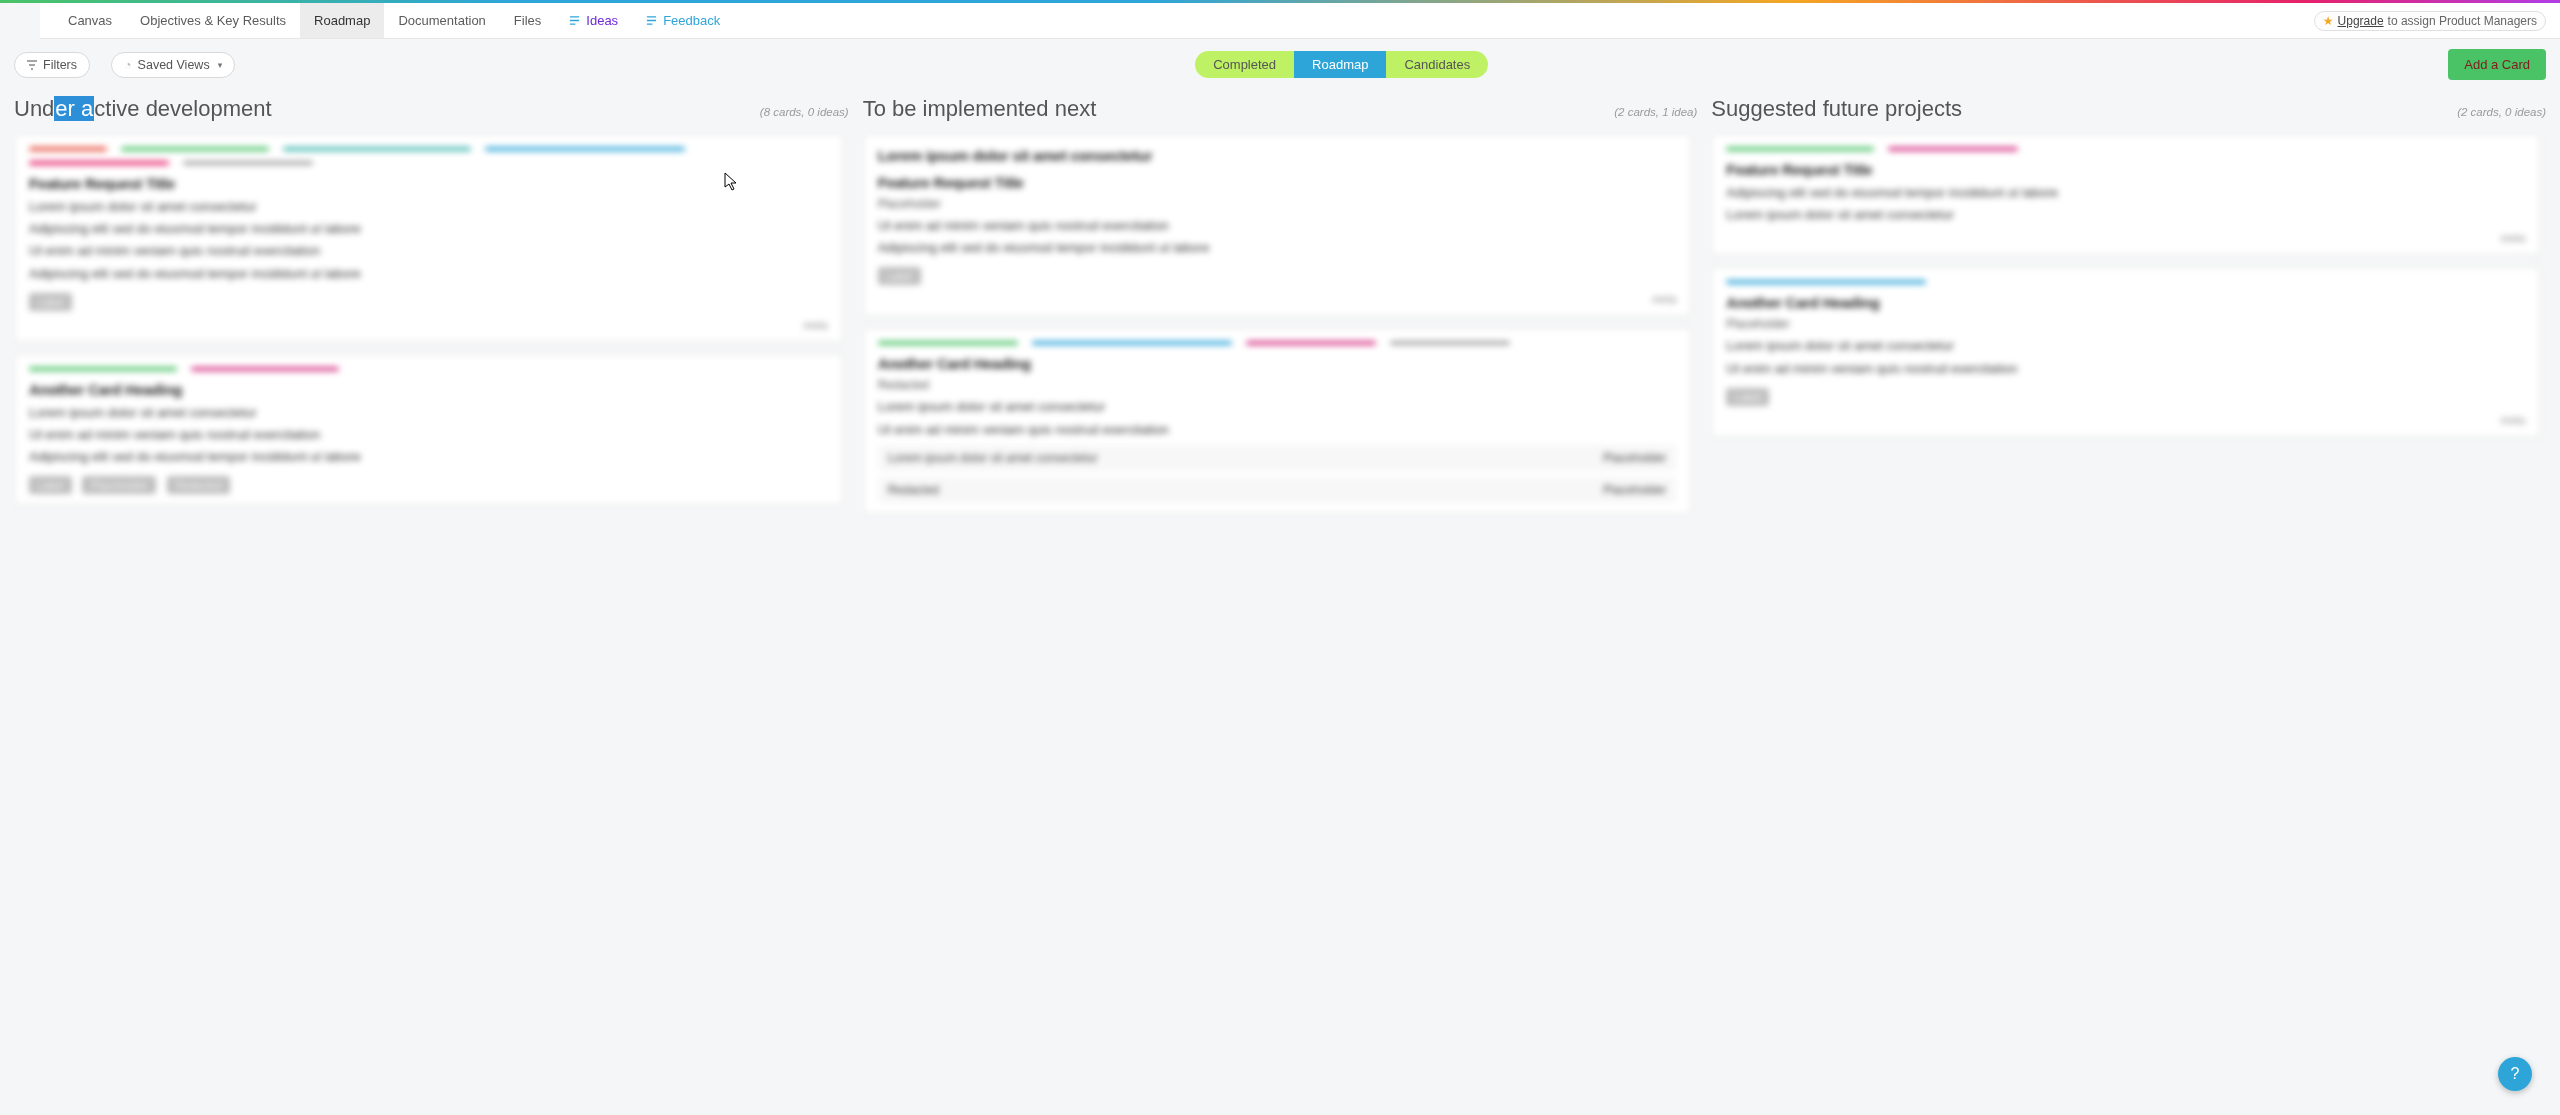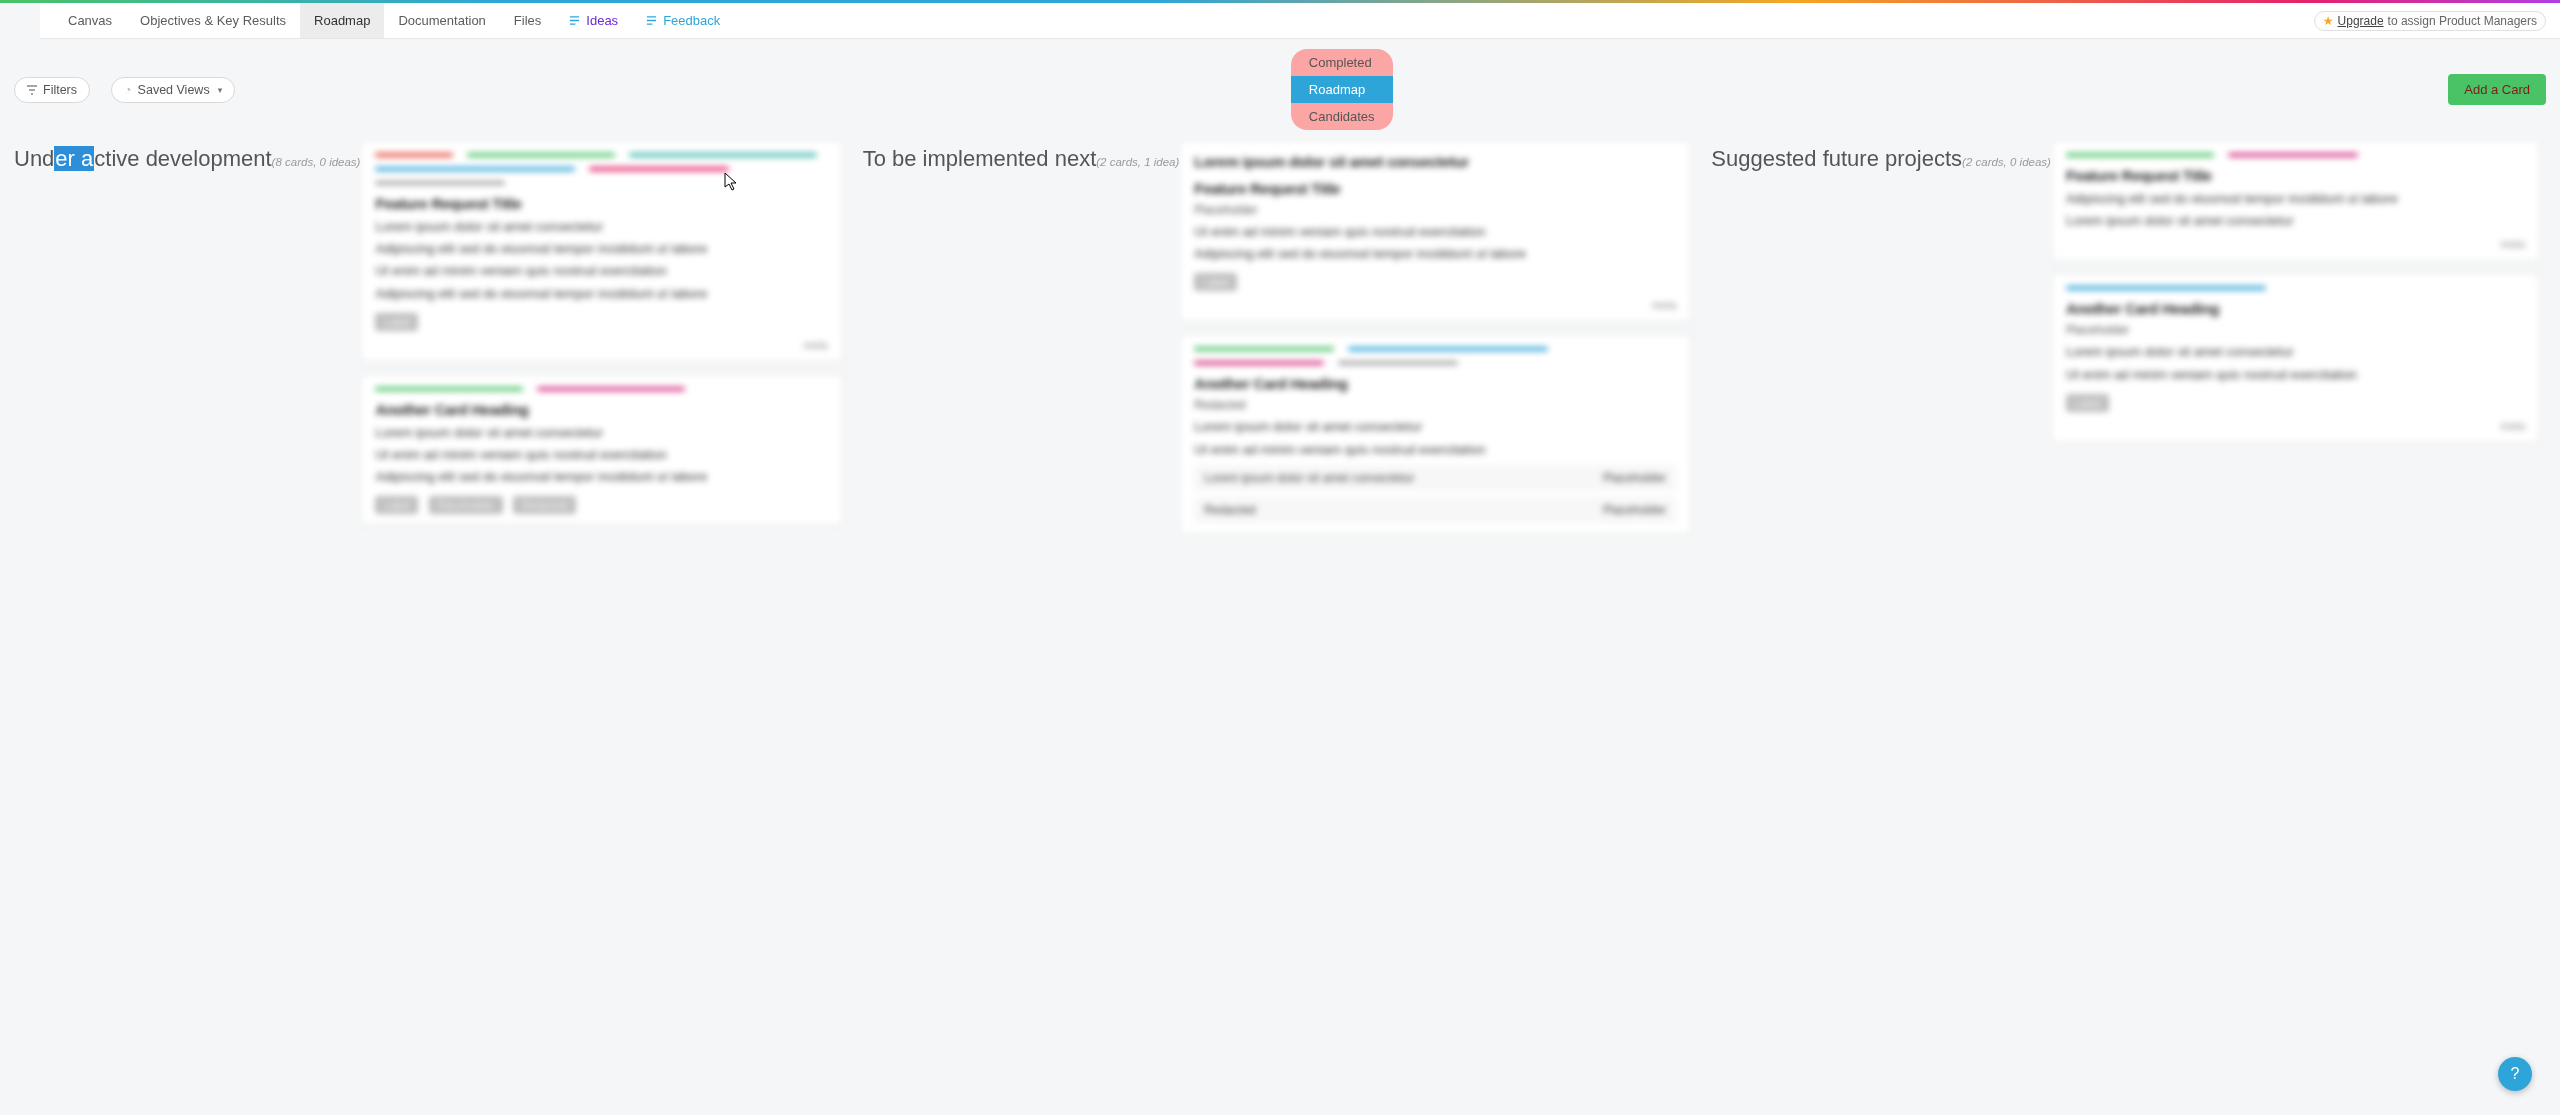--- a/index.html
+++ b/index.html
@@ -15,28 +15,28 @@
 .nav-tab.feedback { color: #2ea5d9; }
 .tab-icon { width: 11px; height: 11px; display: inline-flex; }
 .spacer { flex: 1; }
 .upgrade-pill { display: flex; align-items: center; font-size: 12px; color: #666; gap: 4px; padding: 2px 8px; border: 1px solid #e0e0e0; border-radius: 10px; background: #fdfdfd; }
 .upgrade-pill .u { text-decoration: underline; color: #444; }
 .star { color: #f5a623; font-size: 12px; }
 
 .toolbar-row { display: flex; align-items: center; padding: 10px 14px; gap: 21px; }
 .pill-btn { display: inline-flex; align-items: center; gap: 6px; font-size: 12.5px; color: #555; background: #fff; border: 1px solid #d9d9d9; border-radius: 14px; padding: 5px 12px; cursor: pointer; }
 .pill-btn .tri { font-size: 9px; margin-left: 2px; color: #777; }
-.segment { display: flex; background: #fca5a5; border-radius: 16px; overflow: hidden; flex-direction: column; }
+.segment { display: flex; background: #bef264; border-radius: 16px; overflow: hidden; }
 .segment-btn { padding: 6px 18px; font-size: 13px; color: #555; cursor: pointer; }
 .segment-btn.active { background: #2ea5d9; color: #fff; }
 .add-card-btn { background: #4ac367; color: #7f1d1d; font-size: 13px; border: none; padding: 8px 16px; border-radius: 4px; cursor: pointer; }
 .center-flex { flex: 1; display: flex; justify-content: center; }
 
 .board { display: flex; gap: 14px; padding: 0 14px 14px 14px; height: calc(100vh - 110px); }
-.column { flex: 1; min-width: 0; display: flex; }
+.column { flex: 1; min-width: 0; display: flex; flex-direction: column; }
 .col-header { display: flex; align-items: baseline; justify-content: space-between; padding: 6px 0 12px 0; }
 .col-title { font-size: 22px; font-weight: 300; color: #555; }
 .col-title .hl { background: #2e8fd9; color: #fff; padding: 0 1px; }
 .col-count { font-size: 11.5px; color: #9a9a9a; font-style: italic; }
 .col-body { flex: 1; overflow-y: auto; padding-right: 6px; }
 .col-body::-webkit-scrollbar { width: 8px; }
 .col-body::-webkit-scrollbar-thumb { background: #c7c7c7; border-radius: 4px; }
 
 .card { background: #fff; border: 1px solid #e2e2e2; border-radius: 3px; padding: 12px 14px 10px 14px; margin-bottom: 12px; filter: blur(3.2px); pointer-events: none; }
 .tagrow { display: flex; flex-wrap: wrap; gap: 10px 14px; margin-bottom: 10px; }

